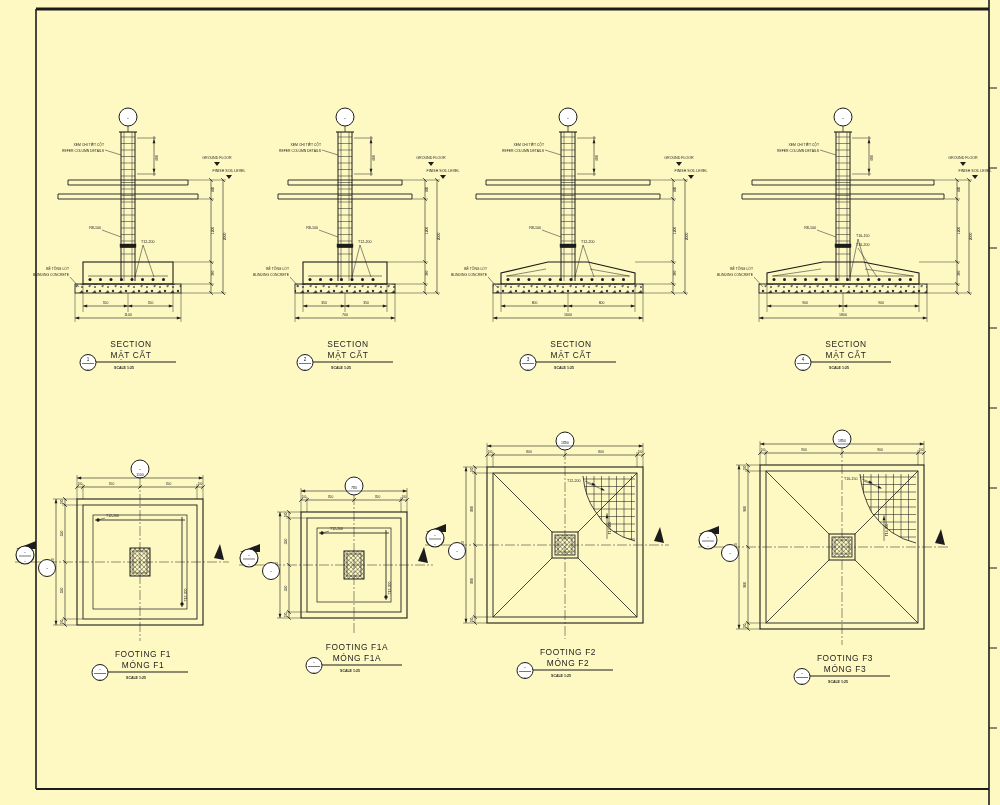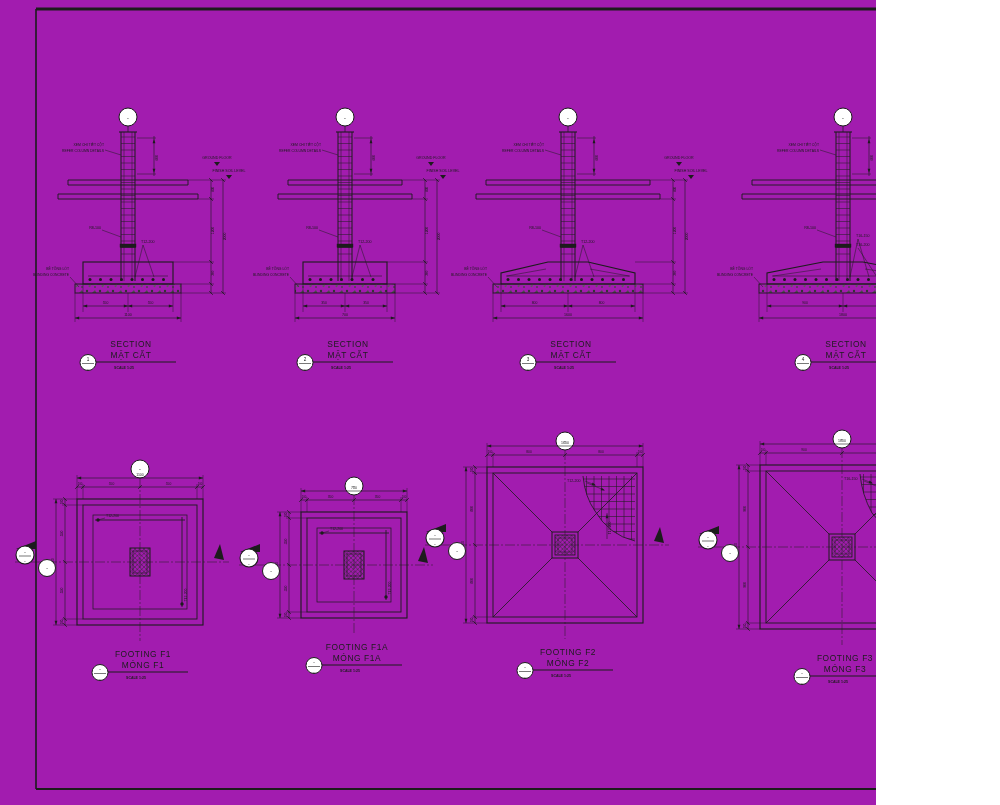--- a/index.html
+++ b/index.html
@@ -1,16 +1,16 @@
 <!DOCTYPE html>
 <html><head>
 <meta charset="utf-8">
 <style>
   html,body{margin:0;padding:0;background:#ffffff;}
-  .sheet{position:relative;width:876px;height:805px;background:#a21caf;overflow:hidden;}
+  .sheet{position:relative;width:1000px;height:805px;background:#fef9c3;overflow:hidden;}
   svg{display:block;}
   text{font-family:"Liberation Sans","DejaVu Sans",sans-serif;fill:#1c1c1c;}
   .title-text{letter-spacing:.6px;}
 </style>
 </head>
 <body>
 
 <div class="sheet">
   <svg id="cad" width="1000" height="805" viewBox="0 0 1000 805">
     <defs>

